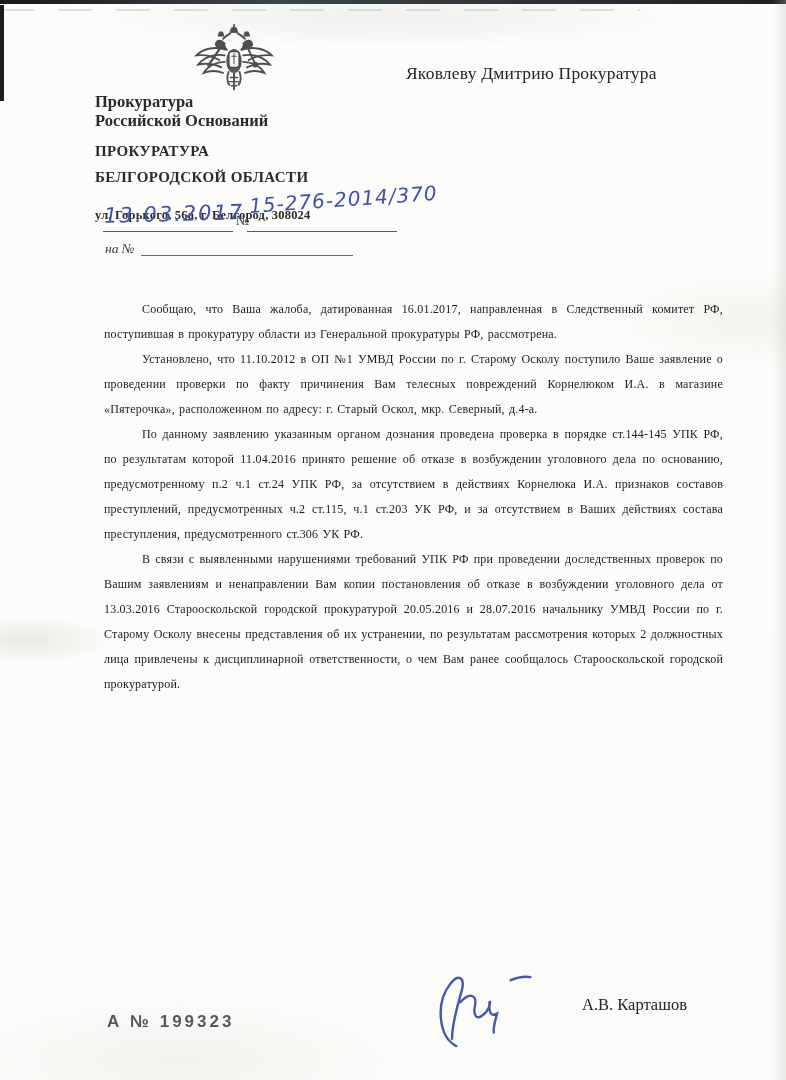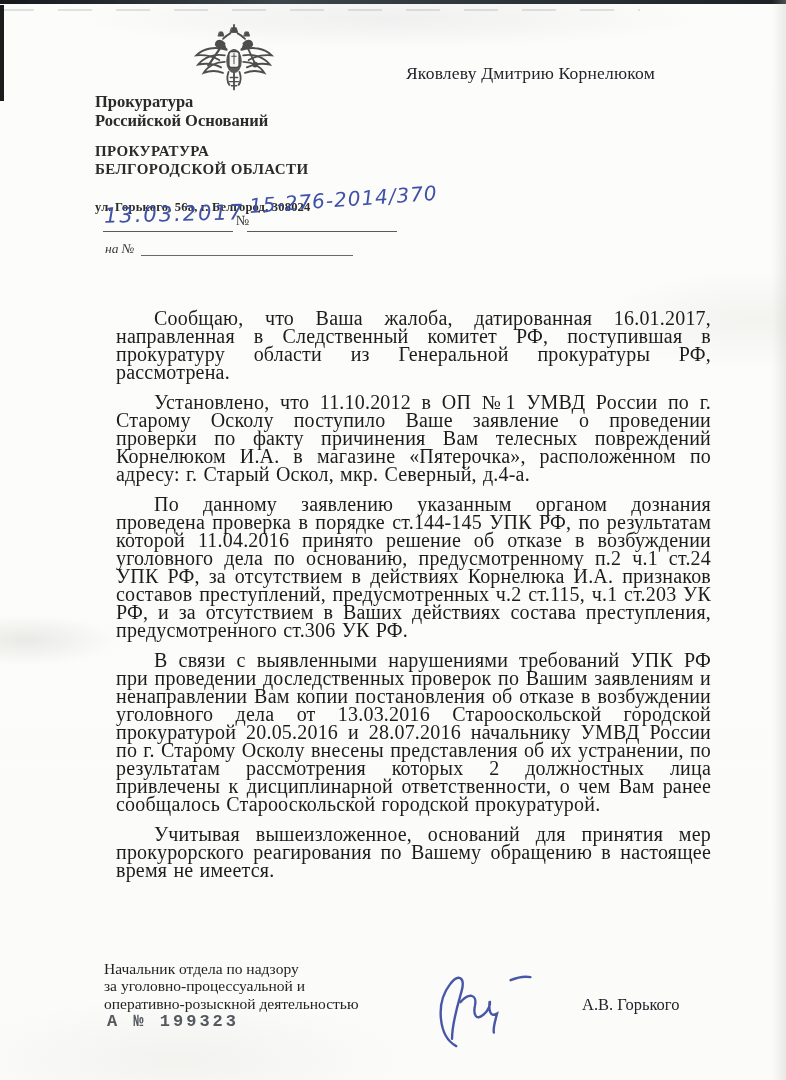--- a/index.html
+++ b/index.html
@@ -44,30 +44,30 @@
   .hw-num{position:absolute;left:250px;top:194px;font-size:20px;letter-spacing:1px;
     transform:rotate(-4deg);transform-origin:left bottom;}
   .no-sym{position:absolute;left:236px;top:213px;font-size:14px;color:#3a3a3a;}
   .u1{position:absolute;left:103px;top:231px;width:130px;border-bottom:1.6px solid #5a5a60;}
   .u2{position:absolute;left:247px;top:231px;width:150px;border-bottom:1.6px solid #5a5a60;}
   .reply{position:absolute;left:105px;top:241px;font-size:13.5px;color:#3a3a3a;font-style:italic;}
   .u3{position:absolute;left:141px;top:255px;width:212px;border-bottom:1.4px solid #6a6a6e;}
 
   
   .body-text{position:absolute;left:104px;top:297px;width:619px;color:#1c1c1c;}
-  .body-text p{margin:12px;text-indent:38px;text-align:justify;
-    font-size:20px;line-height:18px;word-spacing:1px;letter-spacing:.2px;}
+  .body-text p{margin:0;text-indent:38px;text-align:justify;
+    font-size:12px;line-height:25px;word-spacing:1px;letter-spacing:.2px;}
 
   
   .sig-pos{position:absolute;left:104px;top:960px;width:330px;
     font-size:15.5px;line-height:17.4px;color:#222;}
   .sig-name{position:absolute;left:582px;top:995px;font-size:16.5px;color:#23232b;}
   .sig-scribble{position:absolute;left:428px;top:970px;width:115px;height:80px;}
   .form-no{position:absolute;left:107px;top:1012px;
-    font-family:Liberation Mono, monospace;font-weight:600;font-size:17px;
+    font-family:Liberation Sans, sans-serif;font-weight:600;font-size:17px;
     letter-spacing:3px;color:#43474f;opacity:.9;}
 </style>
 </head>
 <body>
 
 <div class="page">
 
   <div class="scan-top"></div>
   <div class="scan-top-faint"></div>
   <div class="scan-left"></div>
@@ -101,54 +101,48 @@
         <path d="M46,58 L54,58 M45,62.5 L55,62.5 M47,67 L53,67" stroke-width="1.5"></path>
         <path d="M50,53 L50,71"></path>
       </g>
     </svg>
   </div>
 
   <div class="head-col">
     <div class="org">Прокуратура</div>
     <div class="org">Российской Оснований</div>
     <div class="dept">ПРОКУРАТУРА</div>
-    <div class="dept" style="margin-top:0;">БЕЛГОРОДСКОЙ ОБЛАСТИ</div>
+    <div class="dept" style="margin-top:8px;">БЕЛГОРОДСКОЙ ОБЛАСТИ</div>
     <div class="addr">ул. Горького, 56а, г. Белгород, 308024</div>
   </div>
 
-  <div class="addressee">Яковлеву Дмитрию Корнелюком</div>
+  <div class="addressee">Яковлеву Дмитрию Прокуратура</div>
 
   <div class="hand hw-date">13.03.2017</div>
   <div class="no-sym">№</div>
   <div class="hand hw-num">15-276-2014/370</div>
   <div class="u1"></div>
   <div class="u2"></div>
   <div class="reply">на №</div>
   <div class="u3"></div>
 
   <div class="body-text">
     <p>Сообщаю,  что Ваша жалоба, датированная 16.01.2017, направленная в Следственный комитет РФ, поступившая в прокуратуру области из Генеральной прокуратуры РФ, рассмотрена.</p>
     <p>Установлено, что 11.10.2012 в ОП №1 УМВД России по г. Старому Осколу поступило Ваше заявление о проведении проверки по факту причинения Вам телесных повреждений Корнелюком И.А. в магазине «Пятерочка», расположенном по адресу: г. Старый Оскол, мкр. Северный, д.4-а.</p>
     <p>По данному заявлению указанным органом дознания проведена проверка в порядке ст.144-145 УПК РФ, по результатам которой 11.04.2016 принято решение об отказе в возбуждении уголовного дела по основанию, предусмотренному п.2 ч.1 ст.24 УПК РФ, за отсутствием в действиях Корнелюка И.А. признаков составов преступлений, предусмотренных ч.2 ст.115, ч.1 ст.203 УК РФ, и за отсутствием в Ваших действиях состава преступления, предусмотренного ст.306 УК РФ.</p>
     <p>В связи с выявленными нарушениями требований УПК РФ при проведении доследственных проверок по Вашим заявлениям и ненаправлении Вам копии постановления об отказе в возбуждении уголовного дела от 13.03.2016 Старооскольской городской прокуратурой 20.05.2016 и 28.07.2016 начальнику УМВД России по г. Старому Осколу внесены представления об их устранении, по результатам рассмотрения которых 2 должностных лица привлечены к дисциплинарной ответственности, о чем Вам ранее сообщалось Старооскольской городской прокуратурой.</p>
-    <p>Учитывая вышеизложенное, оснований для принятия мер прокурорского реагирования по Вашему обращению в настоящее время не имеется.</p>
   </div>
 
-  <div class="sig-pos">
-    <div>Начальник отдела по надзору</div>
-    <div>за уголовно-процессуальной и</div>
-    <div>оперативно-розыскной деятельностью</div>
-  </div>
 
   <div class="sig-scribble">
     <svg viewBox="0 0 110 75" width="115" height="80" aria-hidden="true">
       <g fill="none" stroke="#4856a8" stroke-width="2.3" stroke-linecap="round">
         <path d="M27,72 C10,63 7,31 21,13 C29,2 36,6 32,20 C28,34 23,50 23,65"></path>
         <path d="M31,30 C39,21 47,22 45,33 C43,42 46,48 53,42 C58,38 60,32 59,29 C58,37 59,45 66,41 C64,49 62,55 63,59"></path>
         <path d="M79,9 C86,6 92,5 98,6"></path>
       </g>
     </svg>
   </div>
 
-  <div class="sig-name">А.В. Горького</div>
+  <div class="sig-name">А.В. Карташов</div>
   <div class="form-no">А № 199323</div>
 
 </div>
 
 </body></html>

